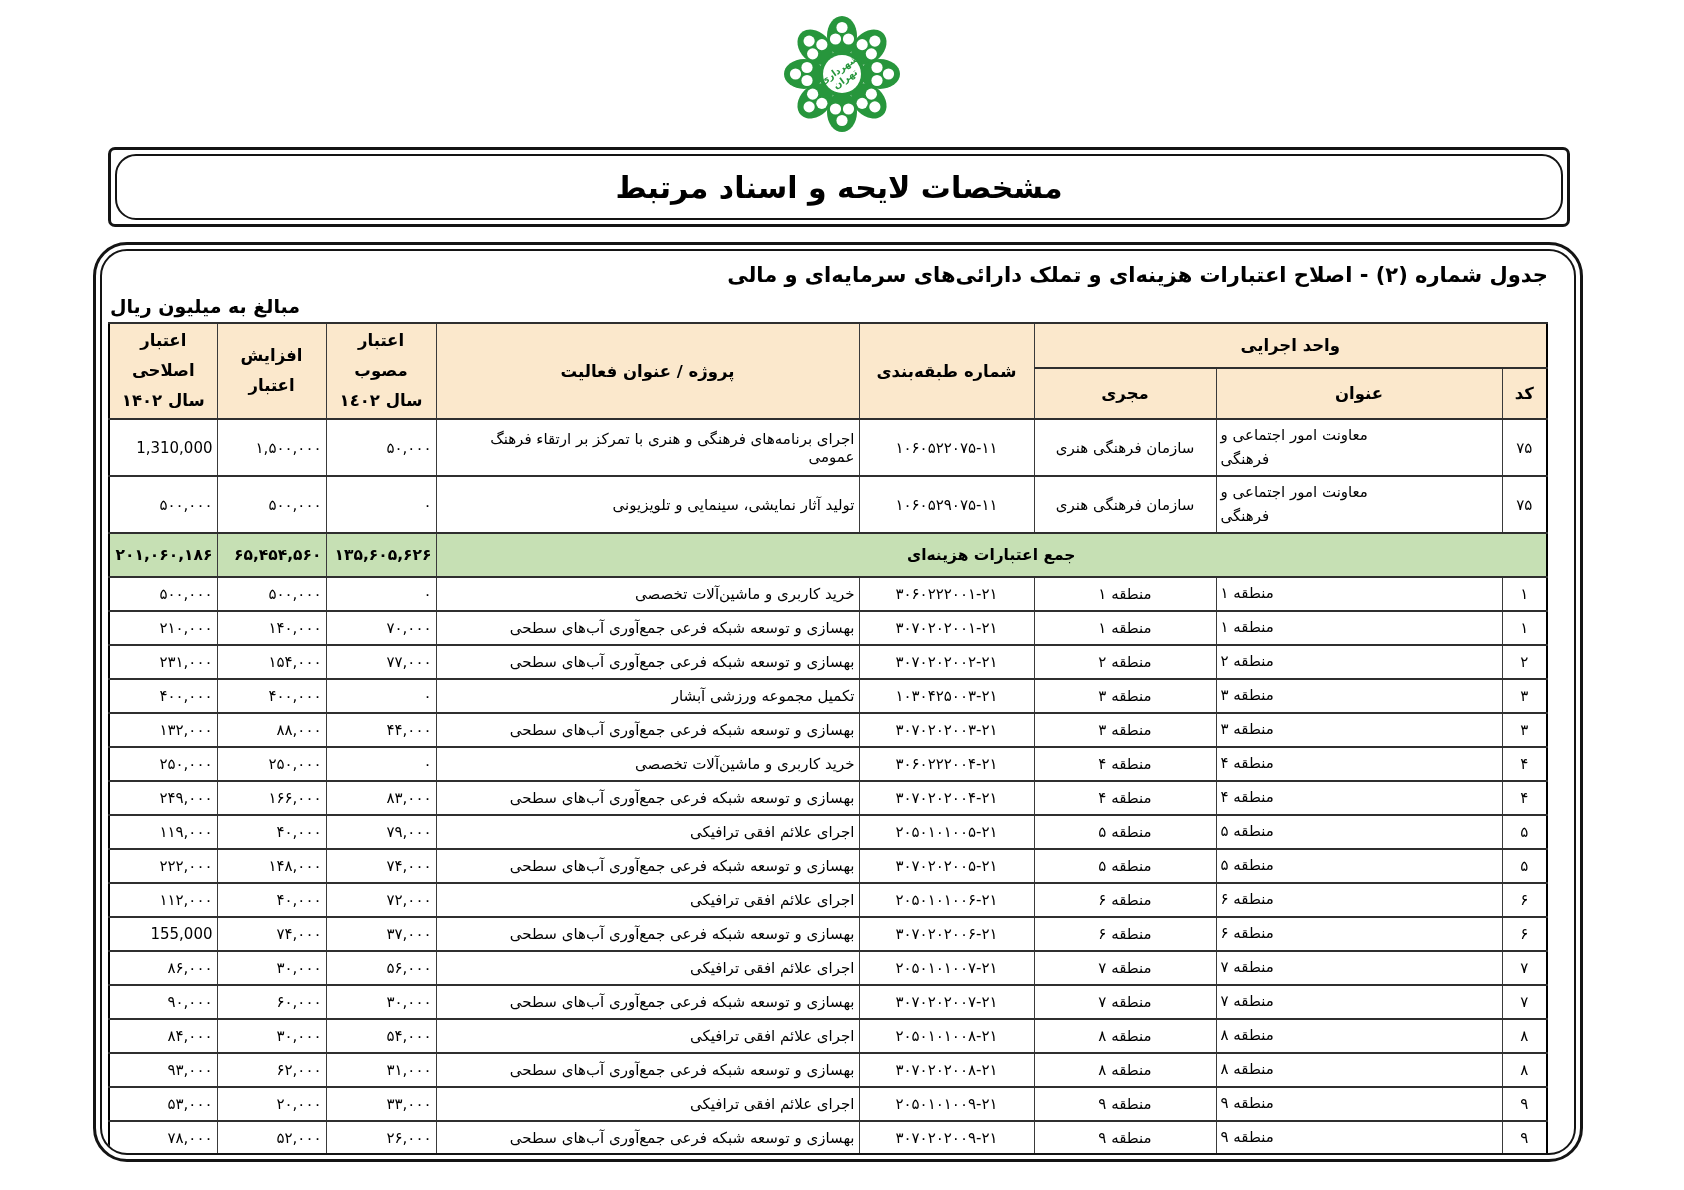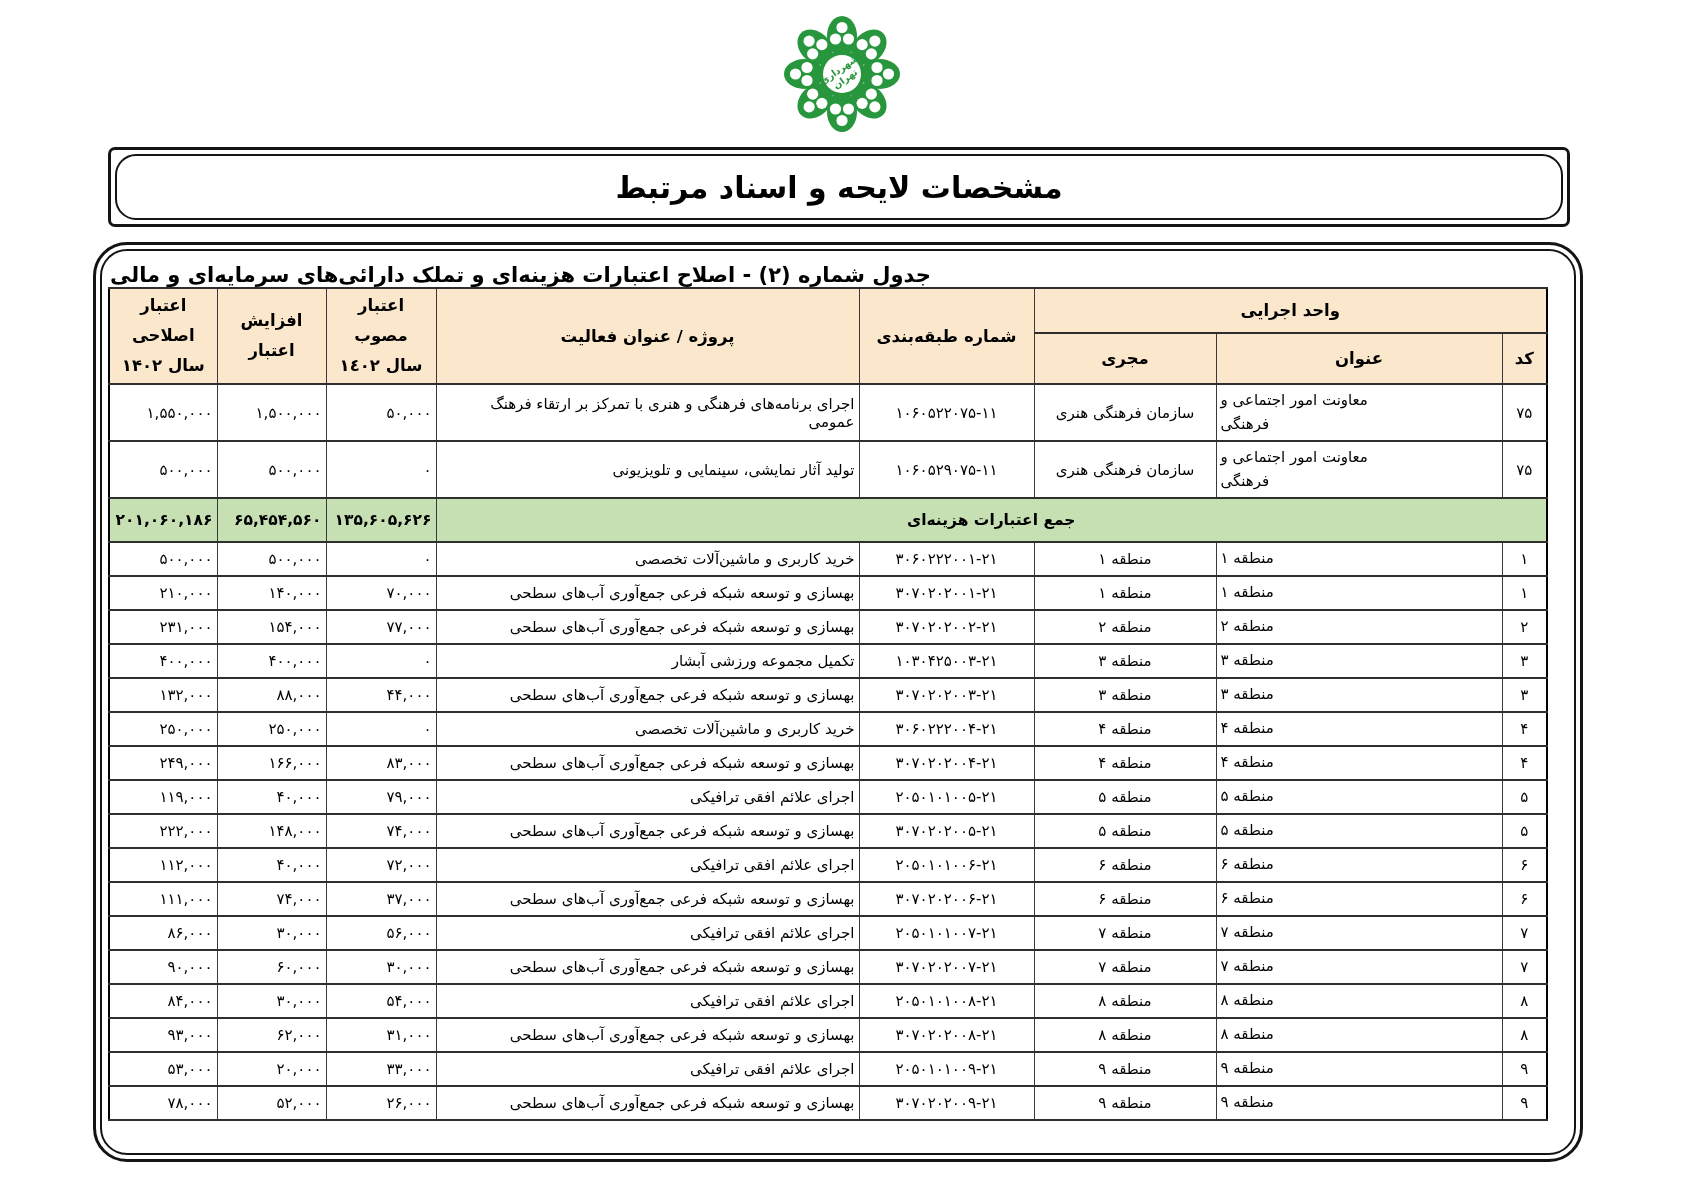--- a/index.html
+++ b/index.html
@@ -20,21 +20,21 @@
   .logo-wrap{position:absolute;top:10px;left:0;right:0;display:flex;justify-content:center;}
   
   .dbl{position:absolute;border:3px solid var(--line-dark);border-radius:7px;background:#fff;}
   .dbl-inner{position:absolute;inset:4px;border:2px solid var(--line-dark);border-radius:21px;overflow:hidden;}
   .title-box{top:147px;left:108px;width:1462px;height:80px;}
   .title-box .dbl-inner{display:flex;align-items:center;justify-content:center;}
   .doc-title{font-size:30px;font-weight:700;}
   .main-box{top:242px;left:93px;width:1490px;height:920px;border-radius:34px;}
   .main-box .dbl-inner{border-radius:27px;}
   .sheet-content{padding:12px 26px 0 0;}
-  .table-title{text-align:left;font-size:21px;font-weight:700;width:1438px;}
+  .table-title{text-align:right;font-size:21px;font-weight:700;width:1438px;}
   .unit-note{width:1438px;text-align:left;font-size:19px;font-weight:700;margin:8px 0 5px 0;}
   
   table.credits{
     table-layout:fixed;width:1438px;border-collapse:collapse;direction:rtl;
     border:2.5px solid #000;
   }
   .credits th,.credits td{
     border-top:2px solid #2f2f2f;border-bottom:2px solid #2f2f2f;
     border-left:1px solid #3a3a3a;border-right:1px solid #3a3a3a;
     padding:2px 4px;overflow:hidden;
@@ -127,20 +127,21 @@
 <div class="dbl title-box">
   <div class="dbl-inner">
     <div class="doc-title">مشخصات لایحه و اسناد مرتبط</div>
   </div>
 </div>
 
 <div class="dbl main-box">
   <div class="dbl-inner">
     <div class="sheet-content">
       <div class="table-title">جدول شماره (۲) - اصلاح اعتبارات هزینه‌ای و تملک دارائی‌های سرمایه‌ای و مالی</div>
+      <div class="unit-note">مبالغ به میلیون ریال</div>
 
       <table class="credits">
         <colgroup>
           <col style="width:45px">
             <col style="width:286px">
             <col style="width:182px">
             <col style="width:175px">
           <col style="width:423px">
             <col style="width:110px">
             <col style="width:109px">
@@ -166,21 +167,21 @@
         <tbody>
             <tr class="row-top">
               <td class="c-code">۷۵</td>
               <td class="c-title">معاونت امور اجتماعی و
 فرهنگی</td>
               <td class="c-exec">سازمان فرهنگی هنری</td>
               <td class="c-class">۱۰۶۰۵۲۲۰۷۵-۱۱</td>
               <td class="c-proj">اجرای برنامه‌های فرهنگی و هنری با تمرکز بر ارتقاء فرهنگ عمومی</td>
               <td class="c-num">۵۰,۰۰۰</td>
               <td class="c-num">۱,۵۰۰,۰۰۰</td>
-              <td class="c-num">۱,۵۵۰,۰۰۰</td>
+              <td class="c-num">1,310,000</td>
             </tr>
             <tr class="row-top">
               <td class="c-code">۷۵</td>
               <td class="c-title">معاونت امور اجتماعی و
 فرهنگی</td>
               <td class="c-exec">سازمان فرهنگی هنری</td>
               <td class="c-class">۱۰۶۰۵۲۹۰۷۵-۱۱</td>
               <td class="c-proj">تولید آثار نمایشی، سینمایی و تلویزیونی</td>
               <td class="c-num">۰</td>
               <td class="c-num">۵۰۰,۰۰۰</td>
@@ -293,21 +294,21 @@
               <td class="c-num">۱۱۲,۰۰۰</td>
             </tr>
             <tr>
               <td class="c-code">۶</td>
               <td class="c-title">منطقه ۶</td>
               <td class="c-exec">منطقه ۶</td>
               <td class="c-class">۳۰۷۰۲۰۲۰۰۶-۲۱</td>
               <td class="c-proj">بهسازی و توسعه شبکه فرعی جمع‌آوری آب‌های سطحی</td>
               <td class="c-num">۳۷,۰۰۰</td>
               <td class="c-num">۷۴,۰۰۰</td>
-              <td class="c-num">۱۱۱,۰۰۰</td>
+              <td class="c-num">155,000</td>
             </tr>
             <tr>
               <td class="c-code">۷</td>
               <td class="c-title">منطقه ۷</td>
               <td class="c-exec">منطقه ۷</td>
               <td class="c-class">۲۰۵۰۱۰۱۰۰۷-۲۱</td>
               <td class="c-proj">اجرای علائم افقی ترافیکی</td>
               <td class="c-num">۵۶,۰۰۰</td>
               <td class="c-num">۳۰,۰۰۰</td>
               <td class="c-num">۸۶,۰۰۰</td>

